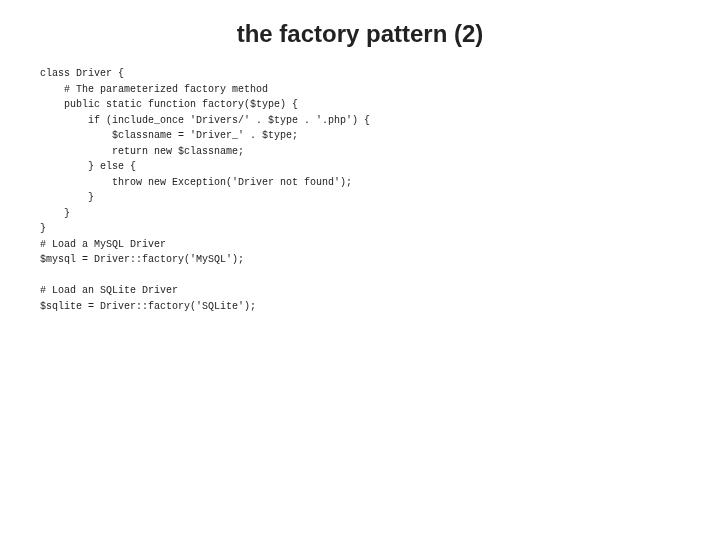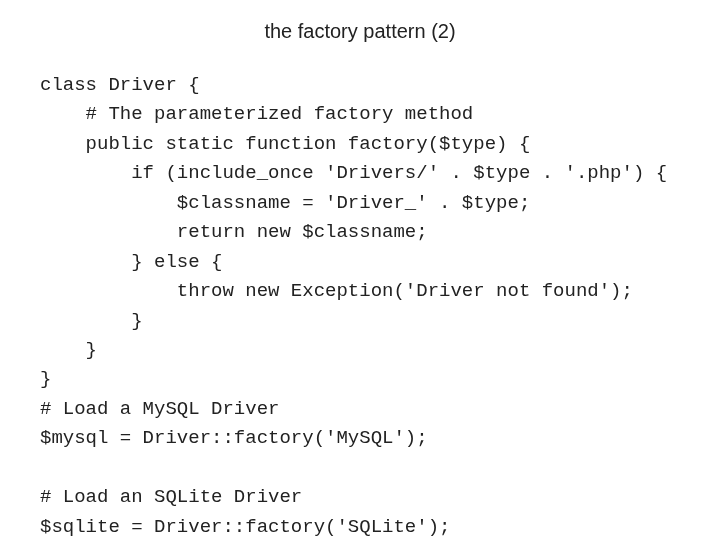--- a/index.html
+++ b/index.html
@@ -17,37 +17,37 @@
     }
 
     .page {
       width: 720px;
       height: 540px;
       padding: 20px 40px;
     }
 
     .title {
       text-align: center;
-      font-size: 20px;
-      font-weight: normal;
+      font-size: 24px;
+      font-weight: bold;
       color: #222222;
-      margin-bottom: 28px;
+      margin-bottom: 18px;
       font-family: Arial, Helvetica, sans-serif;
     }
 
     .subtitle {
       font-size: 16px;
       color: #222222;
       margin-bottom: 14px;
       font-family: Arial, Helvetica, sans-serif;
     }
 
     .code-block {
       font-family: 'Courier New', Courier, monospace;
-      font-size: 19px;
+      font-size: 10px;
       line-height: 1.55;
       color: #222222;
       white-space: pre;
     }
   </style>
 </head>
 <body>
 
 <div class="page">
   <h1 class="title">the factory pattern (2)</h1>

